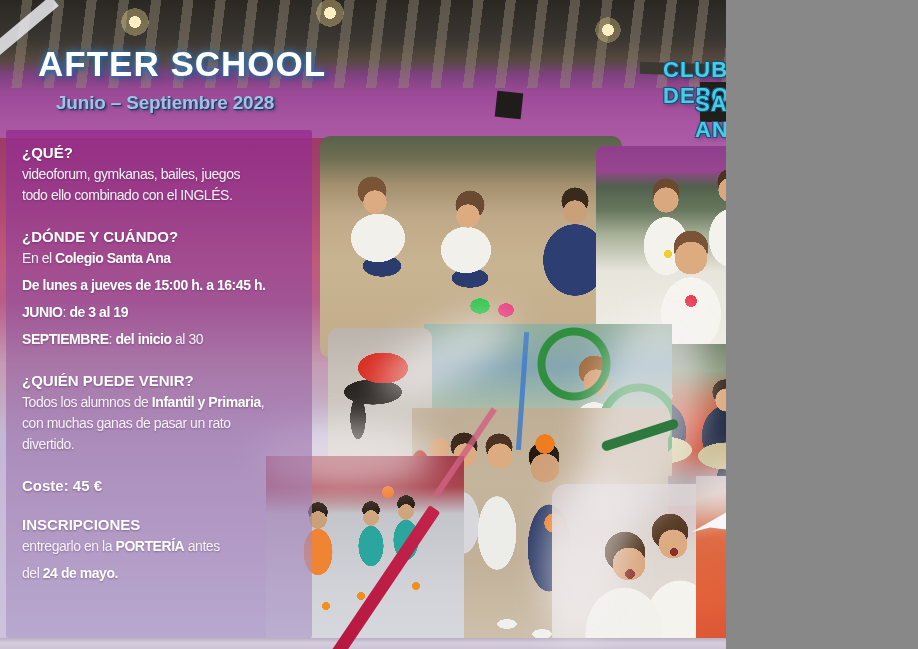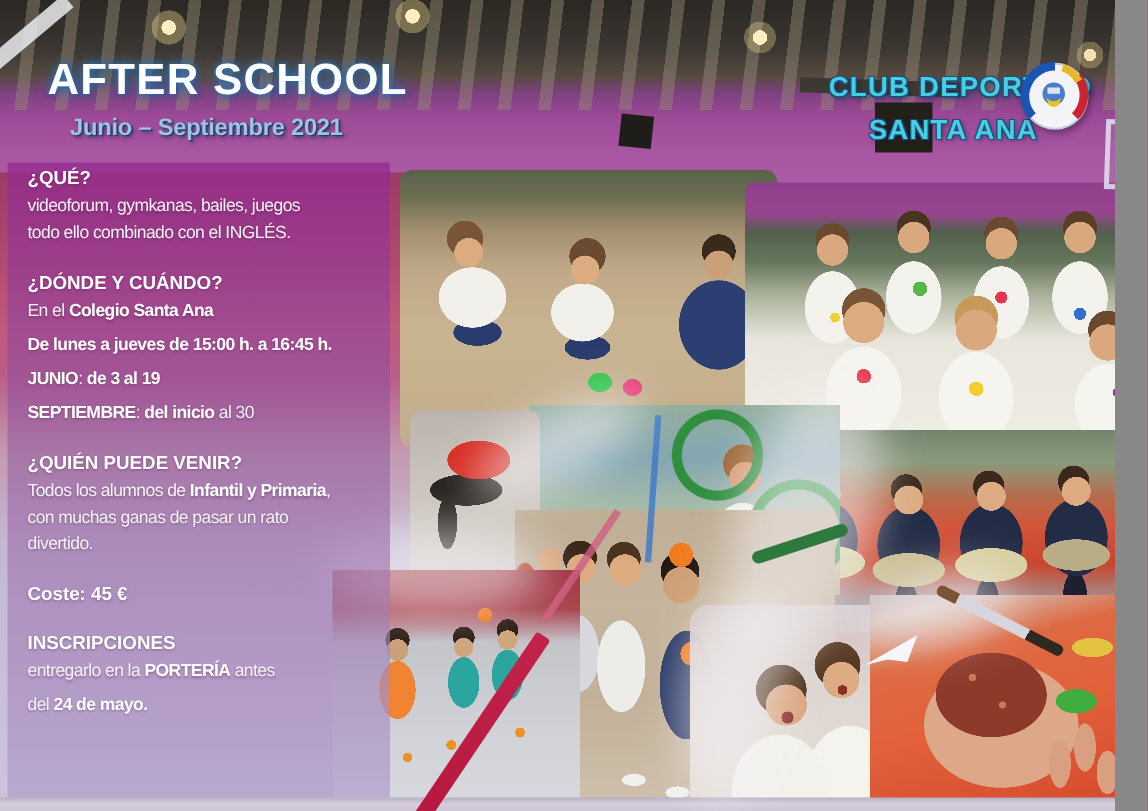--- a/index.html
+++ b/index.html
@@ -1,17 +1,17 @@
 <!DOCTYPE html>
 <html style="--title-glow: #2e74b5; --subtitle: #9dc3e6; --brand-text: #45cfe4; --brand-outline: #1f4e79; --panel-top: rgba(148,42,142,0.78); --panel-bottom: rgba(176,158,202,0.72); --heading-text: #ffffff; --body-text: #f7f3f8;"><head>
 <meta charset="utf-8">
 <style>
   html,body{margin:0;padding:0;background:#888;}
   .canvas{
-    position:relative;width:892px;height:649px;overflow:hidden;
+    position:relative;width:726px;height:649px;overflow:hidden;
     font-family:"Liberation Sans",sans-serif;background:#be185d;
   }
   .abs{position:absolute;}
   .tile{position:absolute;}
   .tile::before,.tile::after{content:"";position:absolute;inset:0;border-radius:inherit;}
 
   
   #t-top{left:0;top:0;width:918px;height:150px;
     background:linear-gradient(180deg,#2b2824 0%,#3a3631 26%,#55493f 40%,#7e4180 50%,#9c4a97 62%,#a855a2 82%,#ad5ca6 100%);}
   #t-top::before{height:88px;inset:0 0 auto 0;
@@ -211,21 +211,21 @@
   .subtitle{left:56px;top:92px;z-index:6;font-size:19px;font-weight:700;letter-spacing:-.2px;color:var(--subtitle,#9dc3e6);
     text-shadow:1px 1px 1px #17365d,2px 2px 3px rgba(23,54,93,.6);}
   .brand-line{z-index:6;font-size:22px;font-weight:700;letter-spacing:1px;color:var(--brand-text,#45cfe4);
     text-shadow:-1px -1px 0 var(--brand-outline,#1f4e79),1px -1px 0 var(--brand-outline,#1f4e79),
       -1px 1px 0 var(--brand-outline,#1f4e79),1px 1px 0 var(--brand-outline,#1f4e79),2px 2px 4px rgba(10,30,60,.5);}
   #brand1{left:663px;top:57px;}
   #brand2{left:695px;top:91px;}
   #club-logo{left:815px;top:48px;width:58px;height:58px;z-index:7;filter:drop-shadow(2px 3px 3px rgba(40,20,50,.45));}
 
   
-  .panel{left:6px;top:130px;width:306px;height:508px;z-index:5;box-sizing:border-box;padding:4px 16px 0 16px;
+  .panel{left:6px;top:130px;width:306px;height:508px;z-index:5;box-sizing:border-box;padding:14px 16px 0 16px;
     background:linear-gradient(180deg,var(--panel-top,rgba(148,42,142,.78)) 0%,rgba(150,95,160,.62) 45%,var(--panel-bottom,rgba(176,158,202,.72)) 100%);
     border-radius:2px;}
   .sec{margin-top:22px;}
   .sec:first-child{margin-top:0;}
   .sec-h{margin:0 0 3px 0;font-size:15px;font-weight:700;color:var(--heading-text,#ffffff);
     letter-spacing:0;text-shadow:0 1px 2px rgba(60,20,70,.4);}
   .para{margin:0;font-size:14px;line-height:21px;letter-spacing:-.45px;white-space:nowrap;
     color:var(--body-text,#f7f3f8);text-shadow:0 1px 2px rgba(60,20,70,.35);}
   .para.gap{margin-top:6px;}
   .para .b{font-weight:700;color:#ffffff;}
@@ -260,21 +260,21 @@
   <div class="abs" id="backboard"></div>
   <div class="abs" id="corner"></div>
   <div class="abs" id="pole"></div>
   <div class="abs" id="hose"></div>
   <div class="abs" id="court-line"></div>
   <div class="abs" id="court-line2"></div>
   <div class="abs" id="brush"></div>
   <div class="abs" id="plane"></div>
 
   <div class="abs title">AFTER SCHOOL</div>
-  <div class="abs subtitle">Junio – Septiembre 2021</div>
+  <div class="abs subtitle">Junio – Septiembre 2028</div>
   <div class="abs brand-line" id="brand1">CLUB DEPORTIVO</div>
   <div class="abs brand-line" id="brand2">SANTA ANA</div>
 
   <svg class="abs" id="club-logo" viewBox="0 0 58 58" aria-hidden="true">
     <circle cx="29" cy="29" r="26" fill="#f4f4f8" stroke="#c8ccd8" stroke-width="1.5"></circle>
     <path d="M29 5 A24 24 0 0 0 11 45" fill="none" stroke="#1a55b5" stroke-width="7"></path>
     <path d="M47 13 A24 24 0 0 1 45 45" fill="none" stroke="#cc2233" stroke-width="7"></path>
     <path d="M35 6 A24 24 0 0 1 48 17" fill="none" stroke="#e8b820" stroke-width="6"></path>
     <circle cx="28" cy="27" r="9" fill="#2a6ac0" opacity="0.85"></circle>
     <path d="M22 30 q6 6 12 0 l-2 6 q-4 3 -8 0 z" fill="#e8c02a"></path>

